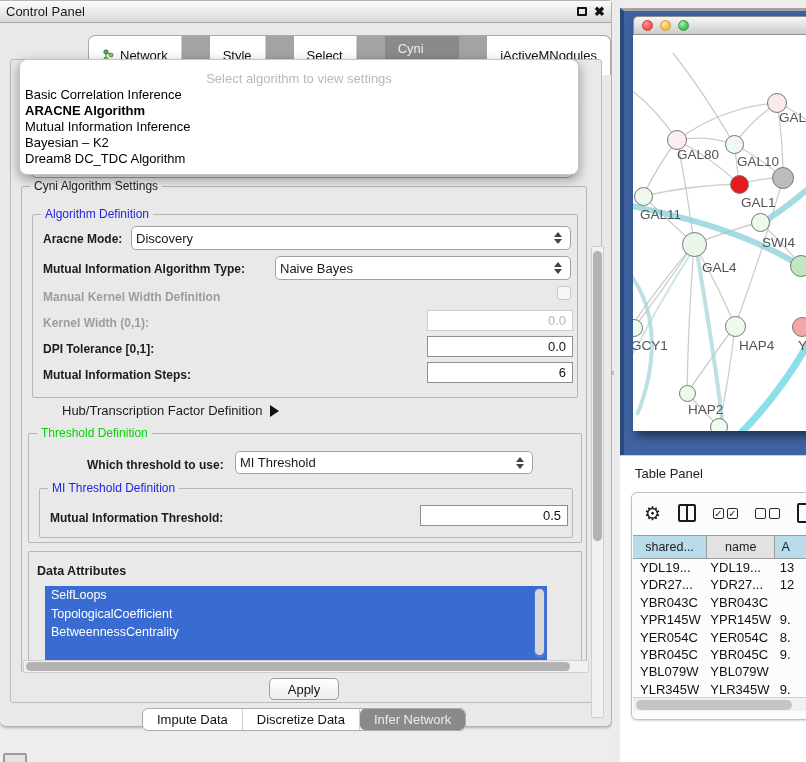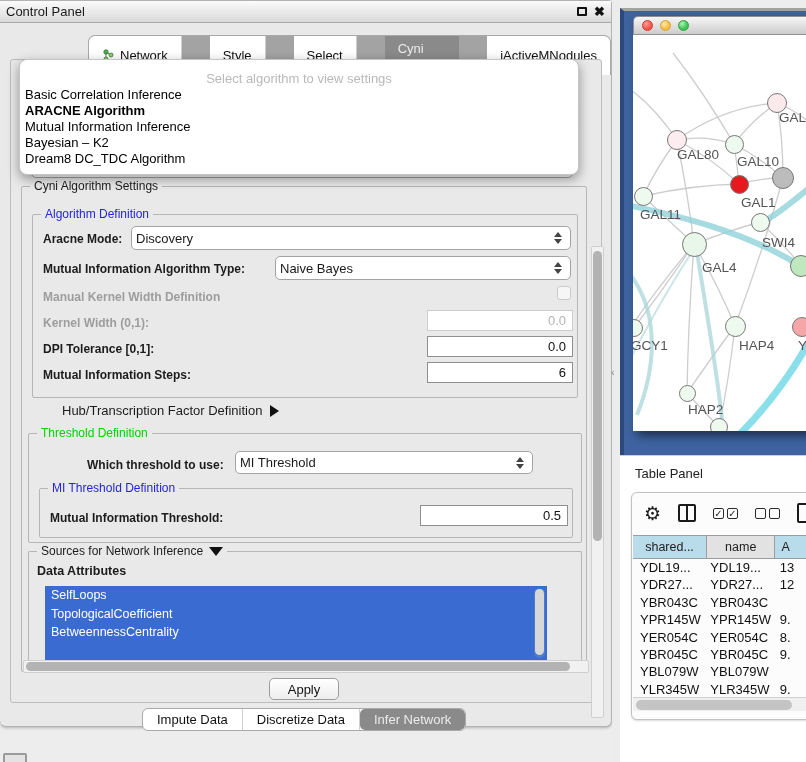--- a/index.html
+++ b/index.html
@@ -269,23 +269,20 @@
         <div class="group" style="left:10px; top:54px; width:534px; height:50px;">
           <span class="gtitle blue">MI Threshold Definition</span>
           <span class="lbl" style="left:10px; top:22px;">Mutual Information Threshold:</span>
           <div class="field" style="left:380px; top:16px; width:148px; height:21px;">
             <span>0.5</span>
           </div>
         </div>
       </div>
 
       <div class="group" style="left:6px; top:364px; width:554px; height:120px; border-bottom:none;">
-        <span class="gtitle" style="font-weight:normal;">
-          <span>Sources for Network Inference</span><span class="arrow-down-t"></span>
-        </span>
         <span class="lbl" style="left:8px; top:12px; font-size:12.5px;">Data Attributes</span>
         <div class="attr-list">
           <div class="attr-item">SelfLoops</div>
           <div class="attr-item">TopologicalCoefficient</div>
           <div class="attr-item">BetweennessCentrality</div>
           <div class="attr-scroll">
               <div class="attr-thumb"></div>
             </div>
         </div>
       </div>

